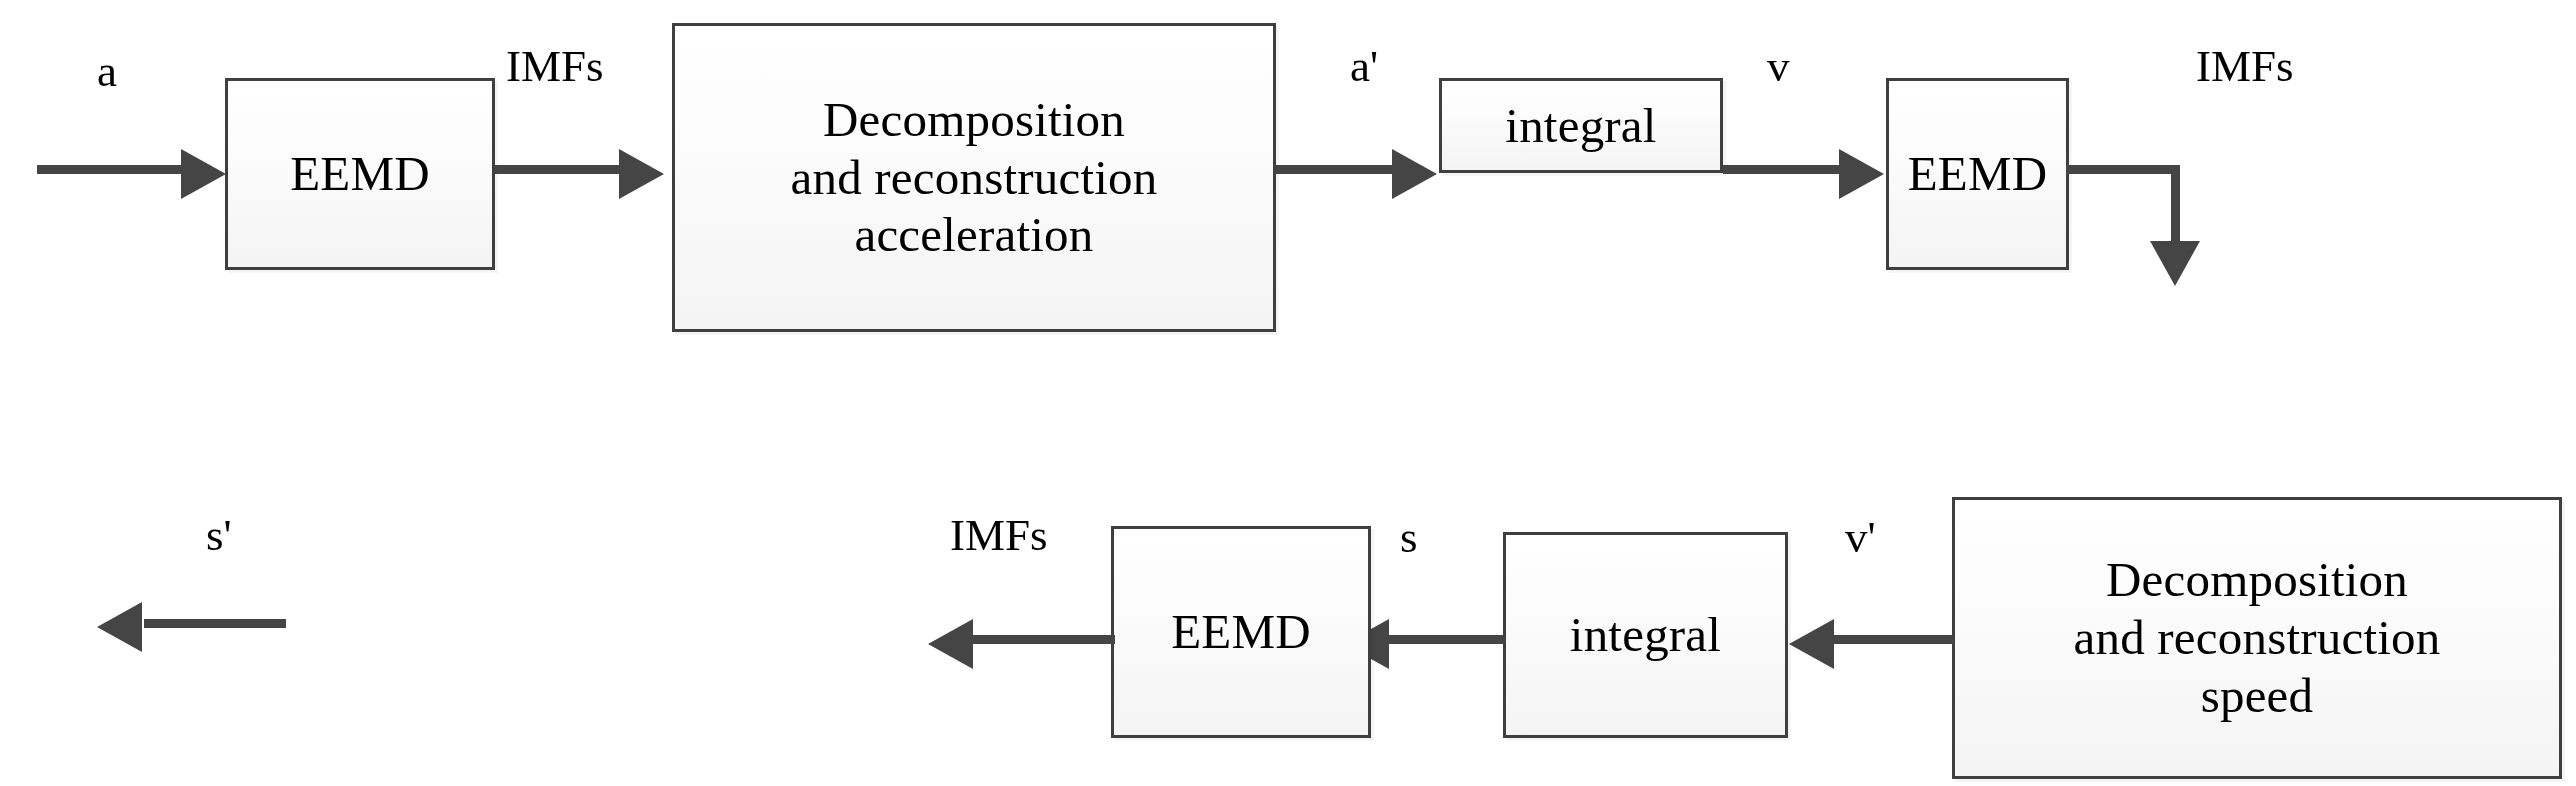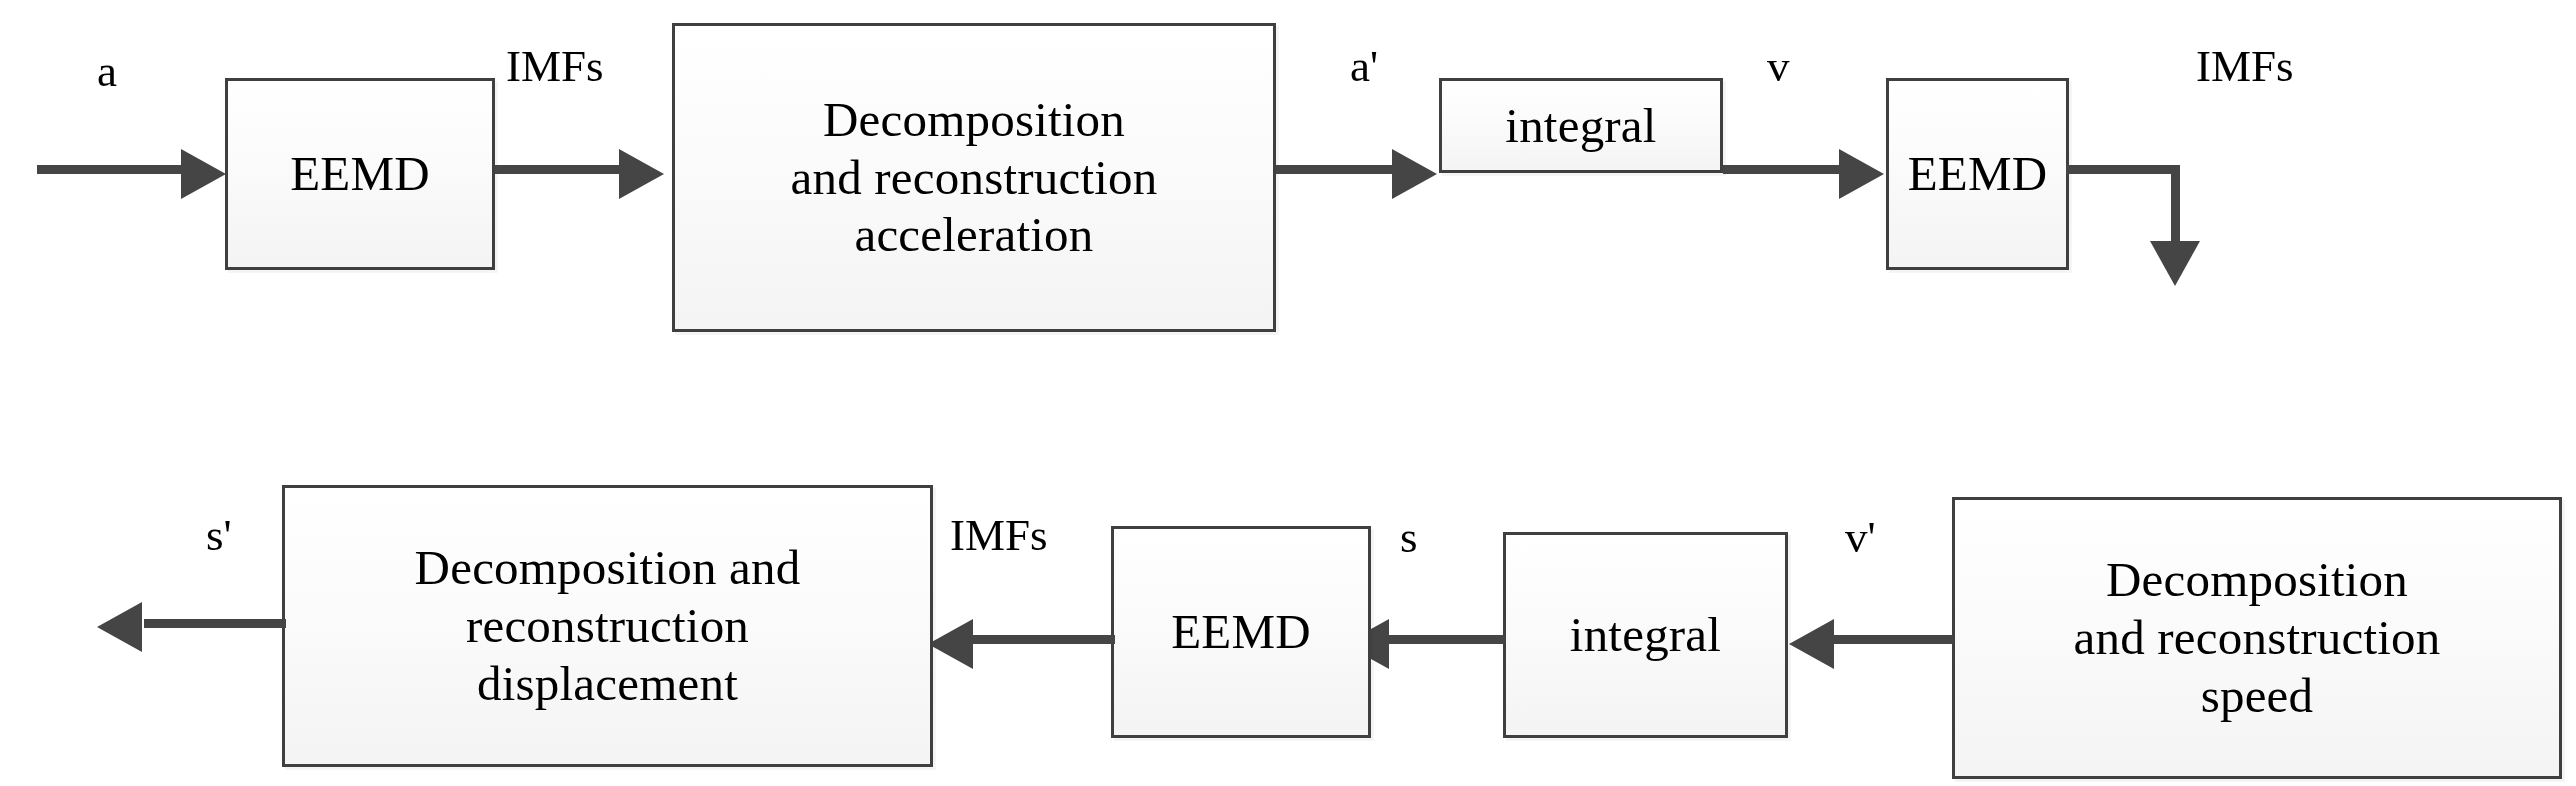--- a/index.html
+++ b/index.html
@@ -144,24 +144,19 @@
   <div class="edge-label" style="left:1400px; top:515px;">s</div>
 
   <div class="node small" style="left:1111px; top:526px; width:260px; height:212px;">
     <span class="label">EEMD</span>
   </div>
 
   <div class="line-h" style="left:973px; top:635px; width:142px;"></div>
   <div class="arrow arrow-left" style="left:928px; top:619px;"></div>
   <div class="edge-label" style="left:950px; top:513px;">IMFs</div>
 
-  <div class="node big" style="left:282px; top:485px; width:651px; height:282px;">
-    <span class="label">Decomposition and
-reconstruction
-displacement</span>
-  </div>
 
   <div class="line-h" style="left:144px; top:619px; width:142px;"></div>
   <div class="arrow arrow-left" style="left:97px; top:602px;"></div>
   <div class="edge-label" style="left:206px; top:513px;">s'</div>
 
 </div>
 
 
 </body></html>

